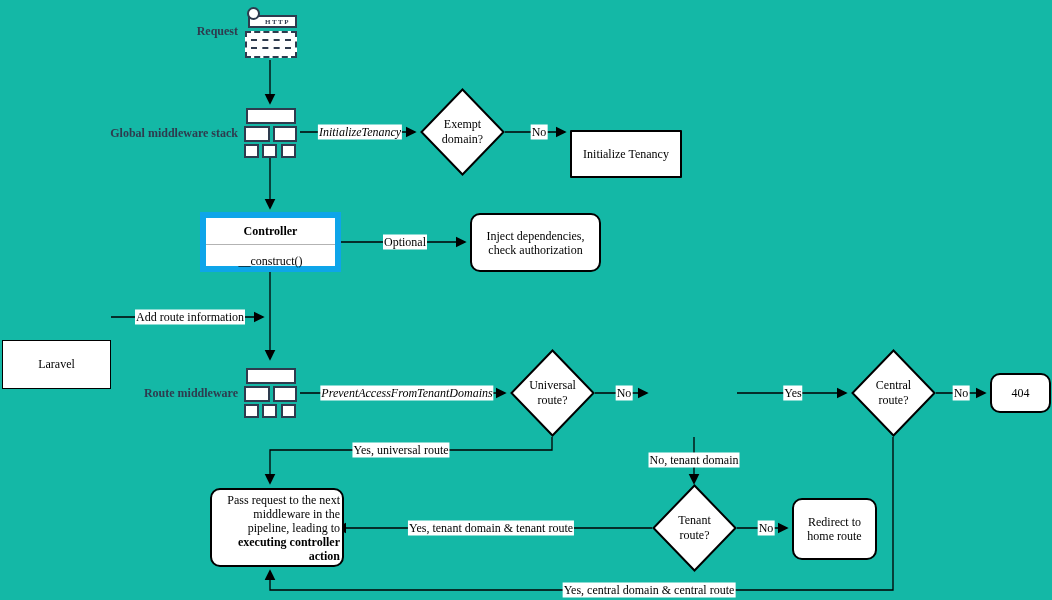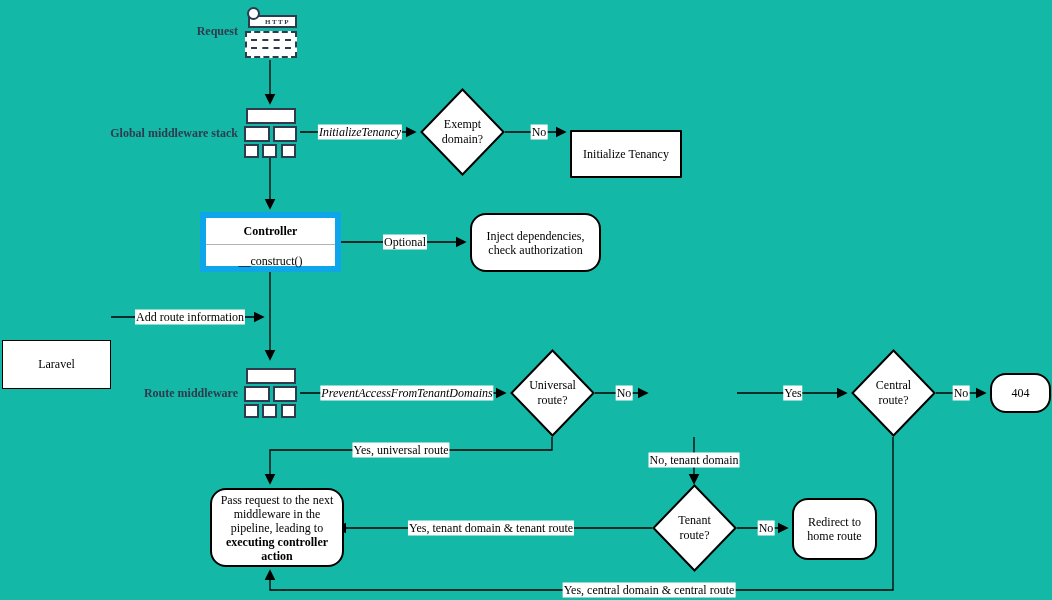--- a/index.html
+++ b/index.html
@@ -16,21 +16,21 @@
   
   .icon{position:absolute;z-index:2;}
   .icon .part{position:absolute;box-sizing:border-box;border:2px solid #2e3b4e;background:#fff;}
   .icon .dash{border-style:dashed;}
   .icon .dline{position:absolute;left:4px;right:4px;height:0;border-top:2px dashed #2e3b4e;}
   .icon .circle{border-radius:50%;z-index:2;}
   .http-text{position:absolute;left:15px;top:1px;font-size:7px;font-weight:bold;
     letter-spacing:1.5px;color:#2e3b4e;}
 
   
-  .rbox{position:absolute;z-index:2;box-sizing:border-box;border:2px solid #000;border-radius:16px;
+  .rbox{position:absolute;z-index:2;box-sizing:border-box;border:2px solid #000;border-radius:10px;
     background:#fff;display:flex;align-items:center;justify-content:center;text-align:center;
     font-size:12px;line-height:14px;padding:2px;}
   .sbox{position:absolute;z-index:2;box-sizing:border-box;border:1px solid #000;background:#fff;
     display:flex;align-items:center;justify-content:center;text-align:center;font-size:12px;}
   .uml{position:absolute;z-index:2;box-sizing:border-box;border:6px solid #0ea5e9;background:#fff;font-size:12px;}
   .uml .hdr{height:26px;display:flex;align-items:center;justify-content:center;font-weight:bold;
     border-bottom:1px solid #b3b3b3;}
   .uml .bdy{height:33px;display:flex;align-items:center;justify-content:center;}
 
   
@@ -131,21 +131,21 @@
     <svg viewBox="0 0 85 88" preserveAspectRatio="none">
         <polygon points="42.5,1.5 83.5,44 42.5,86.5 1.5,44" fill="#fff" stroke="#000" stroke-width="2"></polygon>
       </svg>
     <div class="lbl">Central route?</div>
   </div>
 
   <div class="rbox" style="left:570px;top:113px;width:112px;height:48px;border-radius:1px;margin-top:17px;">Initialize Tenancy</div>
   <div class="rbox" style="left:470px;top:213px;width:131px;height:59px;">Inject dependencies, check authorization</div>
   <div class="rbox" style="left:990px;top:373px;width:61px;height:40px;">404</div>
   <div class="rbox" style="left:792px;top:498px;width:85px;height:62px;">Redirect to home route</div>
-  <div class="rbox" style="left:210px;top:488px;width:134px;height:79px;">
+  <div class="rbox" style="left:210px;top:488px;width:134px;height:79px;text-align:right;">
     <div><span>Pass request to the next middleware in the pipeline, leading to </span><span class="b">executing controller action</span></div>
   </div>
 
   <div class="sbox" style="left:2px;top:293px;width:109px;height:49px;margin-top:47px;">Laravel</div>
   <div class="uml" style="left:200px;top:212px;width:141px;height:60px;">
     <div class="hdr">Controller</div>
     <div class="bdy">__construct()</div>
   </div>
 
   <div class="elabel em" style="left:360px;top:132px;">InitializeTenancy</div>

